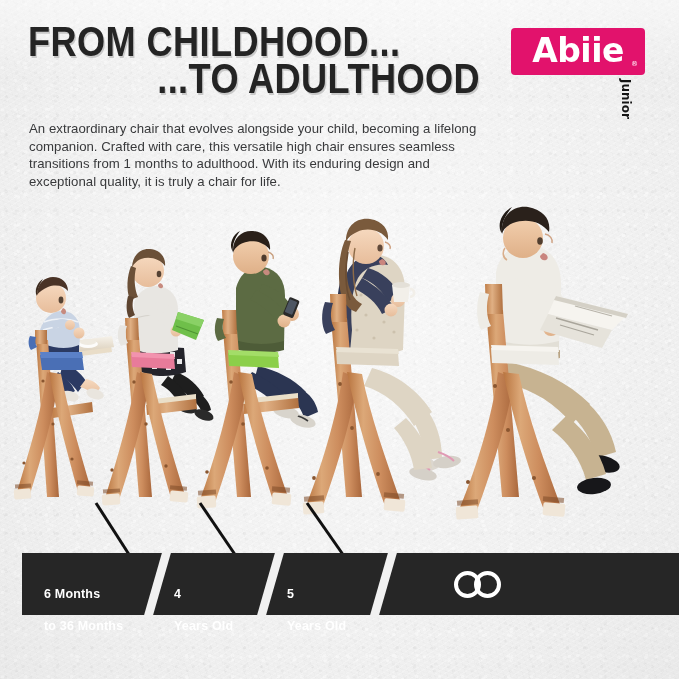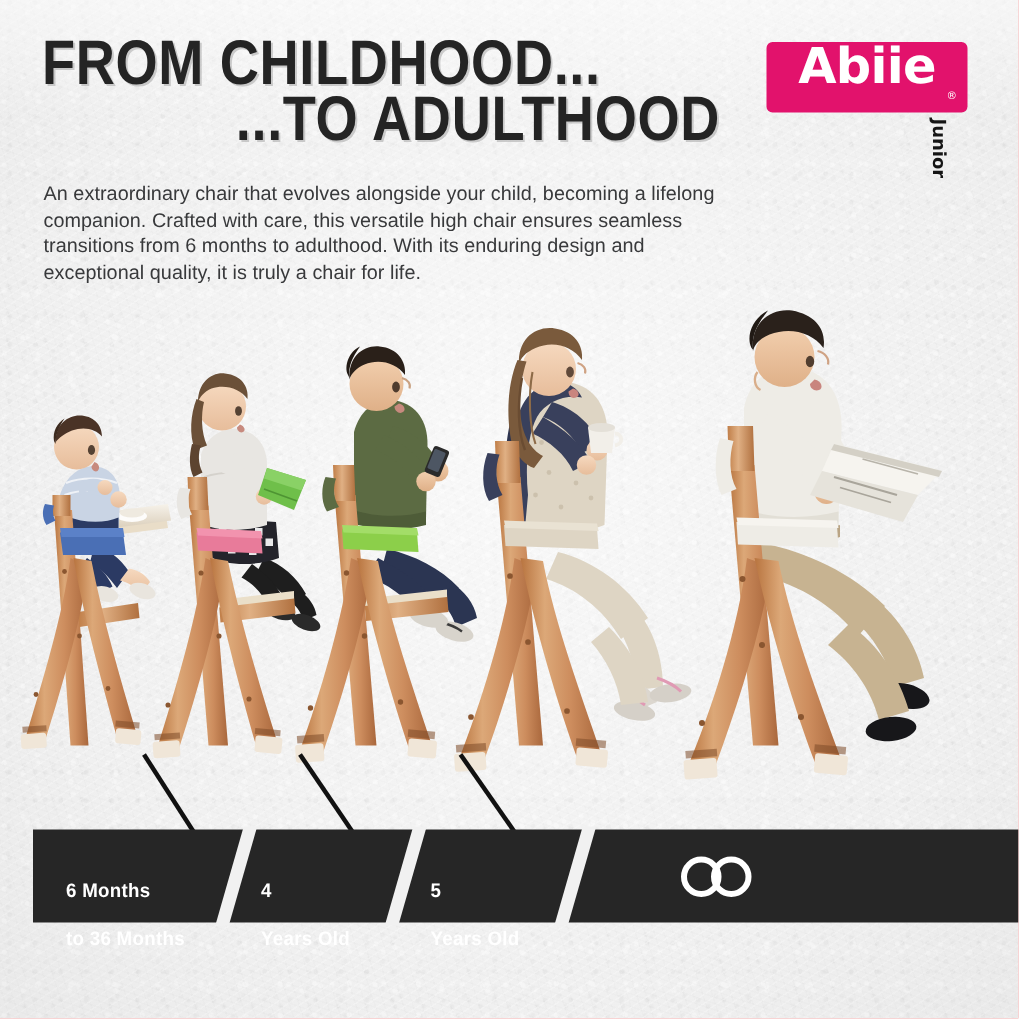--- a/index.html
+++ b/index.html
@@ -101,21 +101,21 @@
     z-index: 7;
   }
   .logo-badge {
     position: relative;
     width: 134px;
     height: 47px;
     margin-left: 14px;
     border-radius: 4px;
     background: #e2126c;
     display: flex;
-    align-items: flex-start;
+    align-items: center;
     justify-content: center;
   }
   .logo-badge .word {
     font-family: "DejaVu Sans", sans-serif;
     font-weight: 700;
     font-size: 33px;
     color: #ffffff;
     letter-spacing: -0.5px;
     line-height: 1;
     position: relative;
@@ -232,21 +232,21 @@
   <div class="bg-base"></div>
   <div class="bg-tex"></div>
   <div class="bg-tex2"></div>
   <div class="bg-vig"></div>
 
   <div class="headline">
     <span class="hl hl1">FROM CHILDHOOD...</span>
     <span class="hl hl2">...TO ADULTHOOD</span>
   </div>
 
-  <p class="body-copy">An extraordinary chair that evolves alongside your child, becoming a lifelong companion. Crafted with care, this versatile high chair ensures seamless transitions from 6 months to adulthood. With its enduring design and exceptional quality, it is truly a chair for life.</p>
+  <p class="body-copy">An extraordinary chair that evolves alongside your child, becoming a lifelong companion. Crafted with care, this versatile high chair ensures seamless transitions from 1 months to adulthood. With its enduring design and exceptional quality, it is truly a chair for life.</p>
 
   <div class="logo">
     <div class="logo-badge">
       <span class="word">Abiie</span>
       <span class="reg">®</span>
     </div>
     <div class="logo-row2">
       <span class="logo-junior">Junior</span>
     </div>
   </div>

